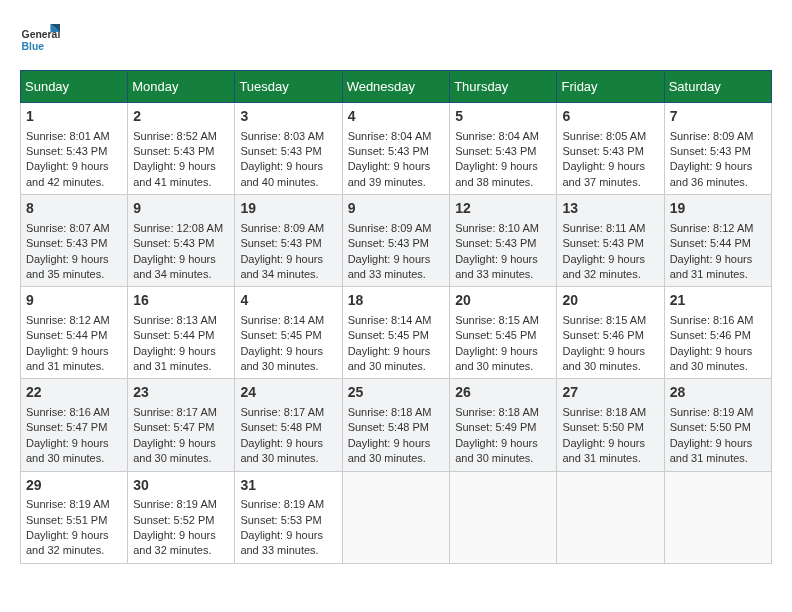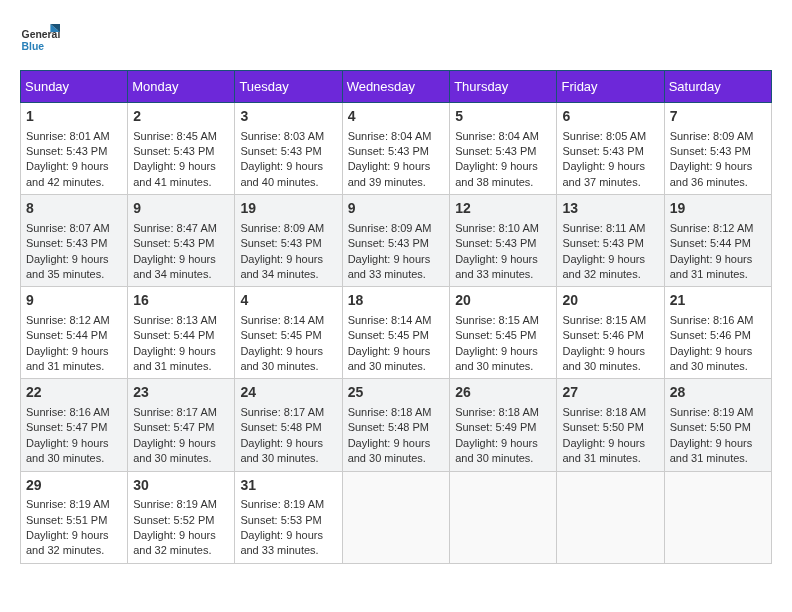--- a/index.html
+++ b/index.html
@@ -31,21 +31,21 @@
     .title-area { text-align: right; }
     .title-area h1 { font-size: 36px; color: #222; font-weight: bold; }
     .title-area h2 { font-size: 16px; color: #444; font-weight: normal; }
 
     .calendar {
       width: 100%;
       border-collapse: collapse;
       font-size: 11px;
     }
     .calendar thead th {
-      background: #6d28d9;
+      background: #15803d;
       color: #fff;
       padding: 8px 4px;
       text-align: left;
       font-size: 13px;
       font-weight: normal;
       border: 1px solid #1a5276;
     }
     .calendar tbody td {
       vertical-align: top;
       padding: 4px 5px;
@@ -102,21 +102,21 @@
   <tbody id="calendar-body">
   <tr>
         <td>
           <span class="day-num">1</span>
           <div>Sunrise: 8:01 AM</div>
           <div>Sunset: 5:43 PM</div>
           <div>Daylight: 9 hours and 42 minutes.</div>
         </td>
         <td>
           <span class="day-num">2</span>
-          <div>Sunrise: 8:45 AM</div>
+          <div>Sunrise: 8:52 AM</div>
           <div>Sunset: 5:43 PM</div>
           <div>Daylight: 9 hours and 41 minutes.</div>
         </td>
         <td>
           <span class="day-num">3</span>
           <div>Sunrise: 8:03 AM</div>
           <div>Sunset: 5:43 PM</div>
           <div>Daylight: 9 hours and 40 minutes.</div>
         </td>
         <td>
@@ -146,21 +146,21 @@
       </tr>
       <tr>
         <td>
           <span class="day-num">8</span>
           <div>Sunrise: 8:07 AM</div>
           <div>Sunset: 5:43 PM</div>
           <div>Daylight: 9 hours and 35 minutes.</div>
         </td>
         <td>
           <span class="day-num">9</span>
-          <div>Sunrise: 8:47 AM</div>
+          <div>Sunrise: 12:08 AM</div>
           <div>Sunset: 5:43 PM</div>
           <div>Daylight: 9 hours and 34 minutes.</div>
         </td>
         <td>
           <span class="day-num">19</span>
           <div>Sunrise: 8:09 AM</div>
           <div>Sunset: 5:43 PM</div>
           <div>Daylight: 9 hours and 34 minutes.</div>
         </td>
         <td>

